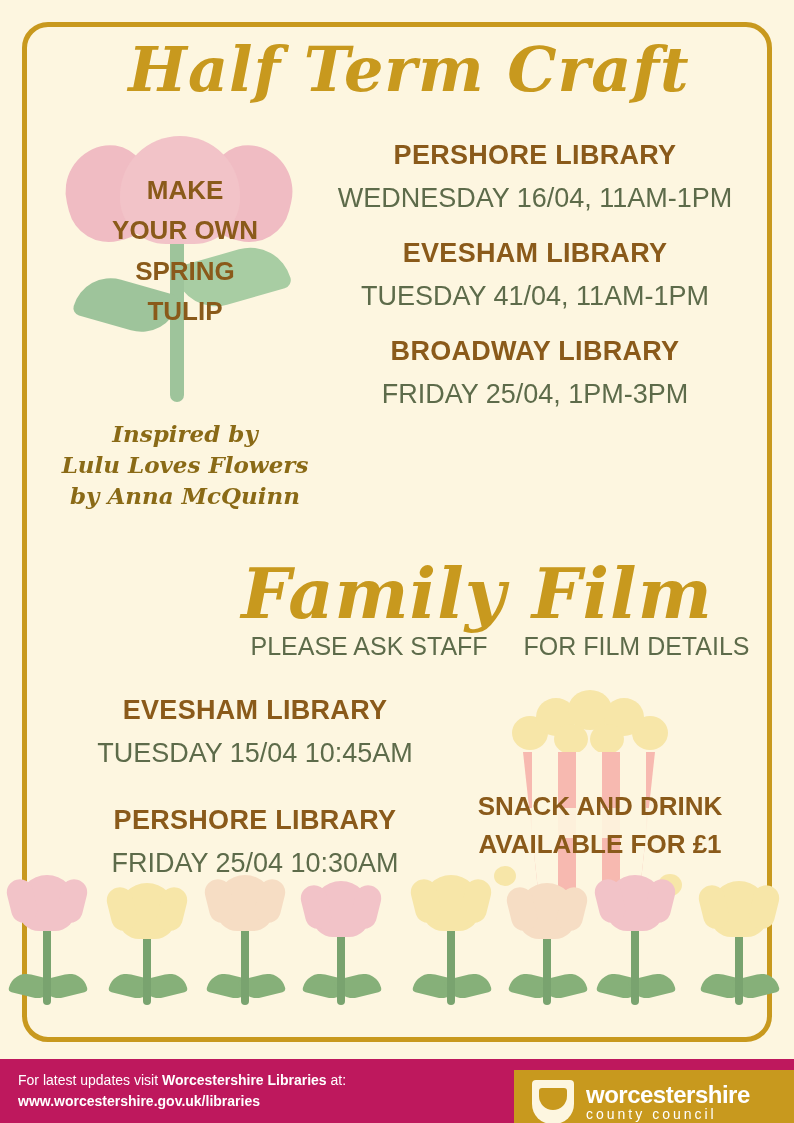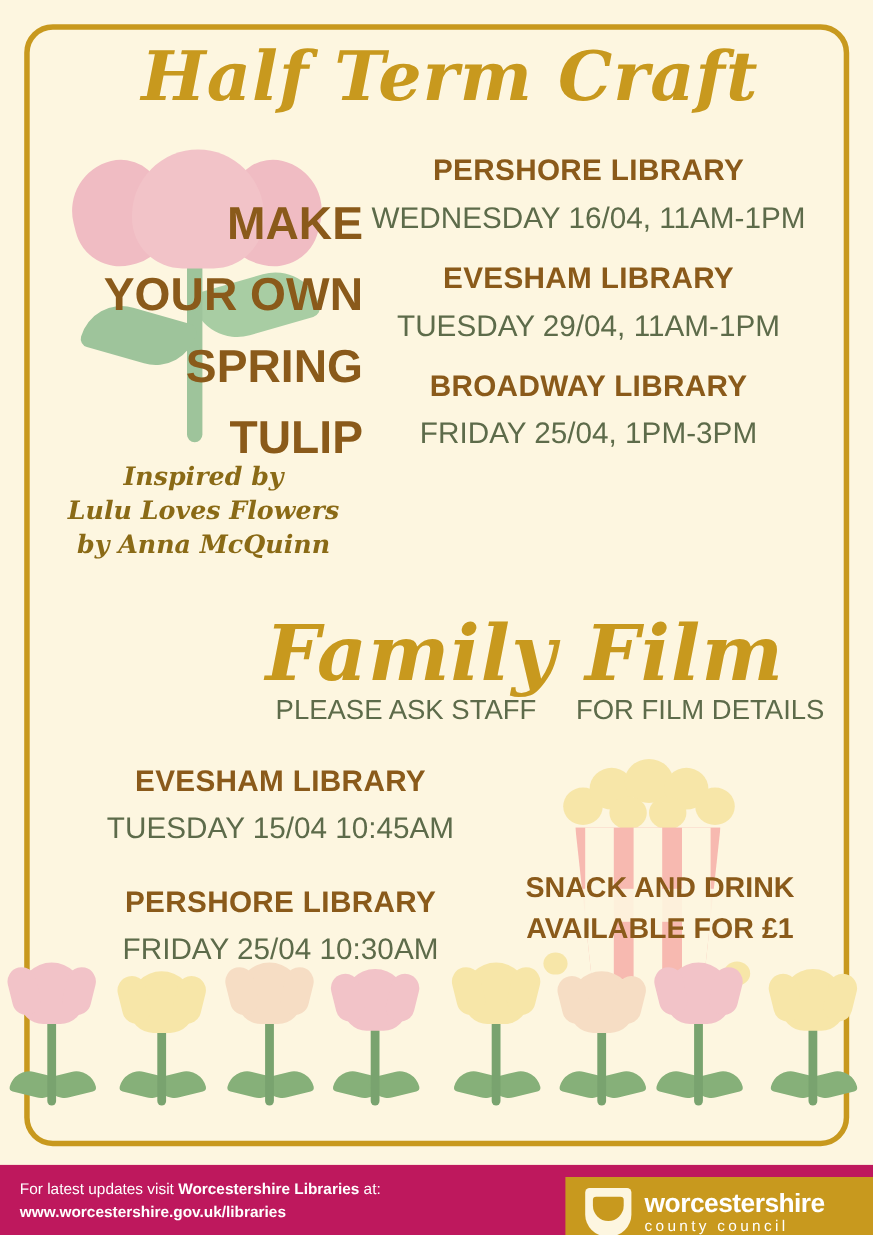--- a/index.html
+++ b/index.html
@@ -112,24 +112,24 @@
     background: #a8cda3;
     border-radius: 12px 60px 12px 60px;
     transform: rotate(-16deg);
   }
 
   .craft-headline {
     position: absolute;
     left: 40px;
     top: 170px;
     width: 290px;
-    text-align: right;
+    text-align: center;
     color: #8a5a1a;
     font-weight: bold;
-    font-size: 42px;
+    font-size: 26px;
     line-height: 1.55;
     z-index: 3;
   }
   .craft-headline div {
     white-space: nowrap;
   }
 
   .inspired {
     position: absolute;
     left: 40px;
@@ -378,21 +378,21 @@
     <div>by Anna McQuinn</div>
   </div>
 
   <div class="craft-sessions">
     <div class="session">
       <div class="lib">PERSHORE LIBRARY</div>
       <div class="when">WEDNESDAY 16/04, 11AM-1PM</div>
     </div>
     <div class="session">
       <div class="lib">EVESHAM LIBRARY</div>
-      <div class="when">TUESDAY 29/04, 11AM-1PM</div>
+      <div class="when">TUESDAY 41/04, 11AM-1PM</div>
     </div>
     <div class="session">
       <div class="lib">BROADWAY LIBRARY</div>
       <div class="when">FRIDAY 25/04, 1PM-3PM</div>
     </div>
   </div>
 
   <div class="script-title" id="family-film-title">Family Film</div>
 
   <div class="film-sub">

